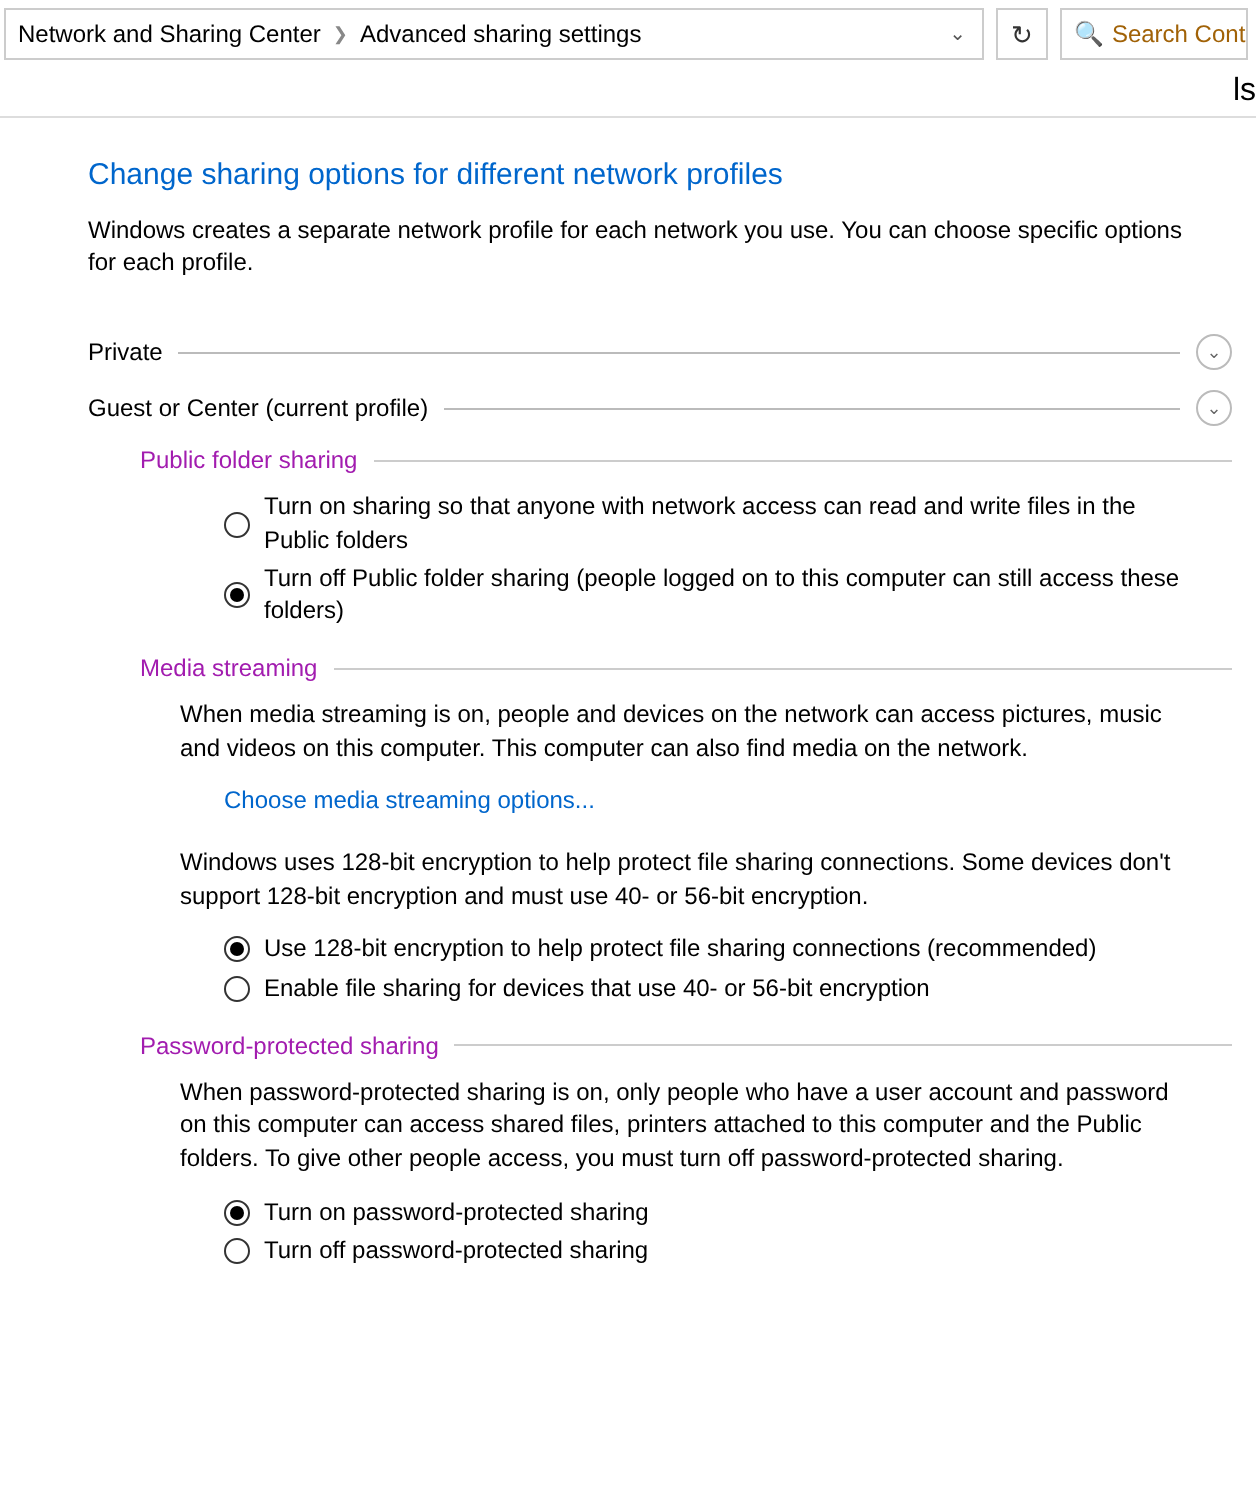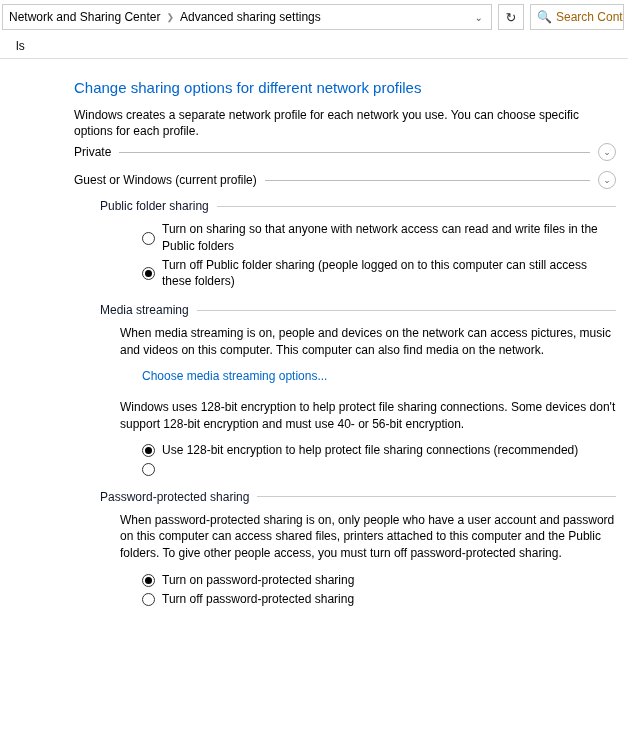--- a/index.html
+++ b/index.html
@@ -38,37 +38,38 @@
       display: flex; align-items: center; padding: 0 6px; gap: 4px; overflow: hidden;
     }
     .search-icon { color: #666; font-size: 12px; }
     .search-ph { color: #a16207; font-size: 12px; white-space: nowrap; }
     .toolbar-row {
       border-bottom: 1px solid #ddd;
       height: 25px;
       display: flex;
       align-items: center;
       padding-left: 16px;
-      font-size: 12px;
-      color: #000;
+      font-size: 16px;
+      color: #000;
+      justify-content: flex-end;
     }
     .content {
-      padding: 20px 12px 20px 74px;
+      padding: 20px 12px 20px 44px;
     }
     h1.page-title {
       color: #0066cc;
       font-weight: normal;
       font-size: 15px;
       margin-bottom: 11px;
     }
     .page-desc {
       font-size: 12px;
       color: #000;
       line-height: 1.35;
-      margin-bottom: 4px;
+      margin-bottom: 28px;
       max-width: 560px;
     }
     .section-row {
       display: flex;
       align-items: center;
       gap: 8px;
       margin-bottom: 10px;
       cursor: pointer;
     }
     .section-label {
@@ -92,21 +93,21 @@
     .subsection {
       margin-left: 26px;
     }
     .sub-row {
       display: flex;
       align-items: center;
       gap: 8px;
       margin-top: 6px;
       margin-bottom: 8px;
     }
-    .sub-label { font-size: 12px; color: #0f172a; white-space: nowrap; }
+    .sub-label { font-size: 12px; color: #a21caf; white-space: nowrap; }
     .sub-line { flex: 1; height: 1px; background: #ccc; }
     .sub-desc {
       font-size: 12px;
       color: #000;
       line-height: 1.4;
       margin-left: 20px;
       margin-bottom: 10px;
       max-width: 510px;
     }
     .radio-group {
@@ -166,21 +167,21 @@
   <h1 class="page-title">Change sharing options for different network profiles</h1>
   <p class="page-desc">Windows creates a separate network profile for each network you use. You can choose specific options for each profile.</p>
 
   <div class="section-row">
     <span class="section-label">Private</span>
     <span class="section-line"></span>
     <span class="chev-btn">⌄</span>
   </div>
 
   <div class="section-row">
-    <span class="section-label">Guest or Windows (current profile)</span>
+    <span class="section-label">Guest or Center (current profile)</span>
     <span class="section-line"></span>
     <span class="chev-btn">⌄</span>
   </div>
 
 
   <div class="subsection">
 
     <div class="sub-row">
       <span class="sub-label">Public folder sharing</span>
       <span class="sub-line"></span>
@@ -204,20 +205,21 @@
     <span class="link-text">Choose media streaming options...</span>
 
     <p class="sub-desc">Windows uses 128-bit encryption to help protect file sharing connections. Some devices don't support 128-bit encryption and must use 40- or 56-bit encryption.</p>
     <div class="radio-group">
       <div class="radio-item">
         <span class="radio-circle checked"></span>
         <span class="radio-label">Use 128-bit encryption to help protect file sharing connections (recommended)</span>
       </div>
       <div class="radio-item">
         <span class="radio-circle"></span>
+        <span class="radio-label">Enable file sharing for devices that use 40- or 56-bit encryption</span>
       </div>
     </div>
 
     <div class="sub-row">
       <span class="sub-label">Password-protected sharing</span>
       <span class="sub-line"></span>
     </div>
     <p class="sub-desc">When password-protected sharing is on, only people who have a user account and password on this computer can access shared files, printers attached to this computer and the Public folders. To give other people access, you must turn off password-protected sharing.</p>
     <div class="radio-group">
       <div class="radio-item">

